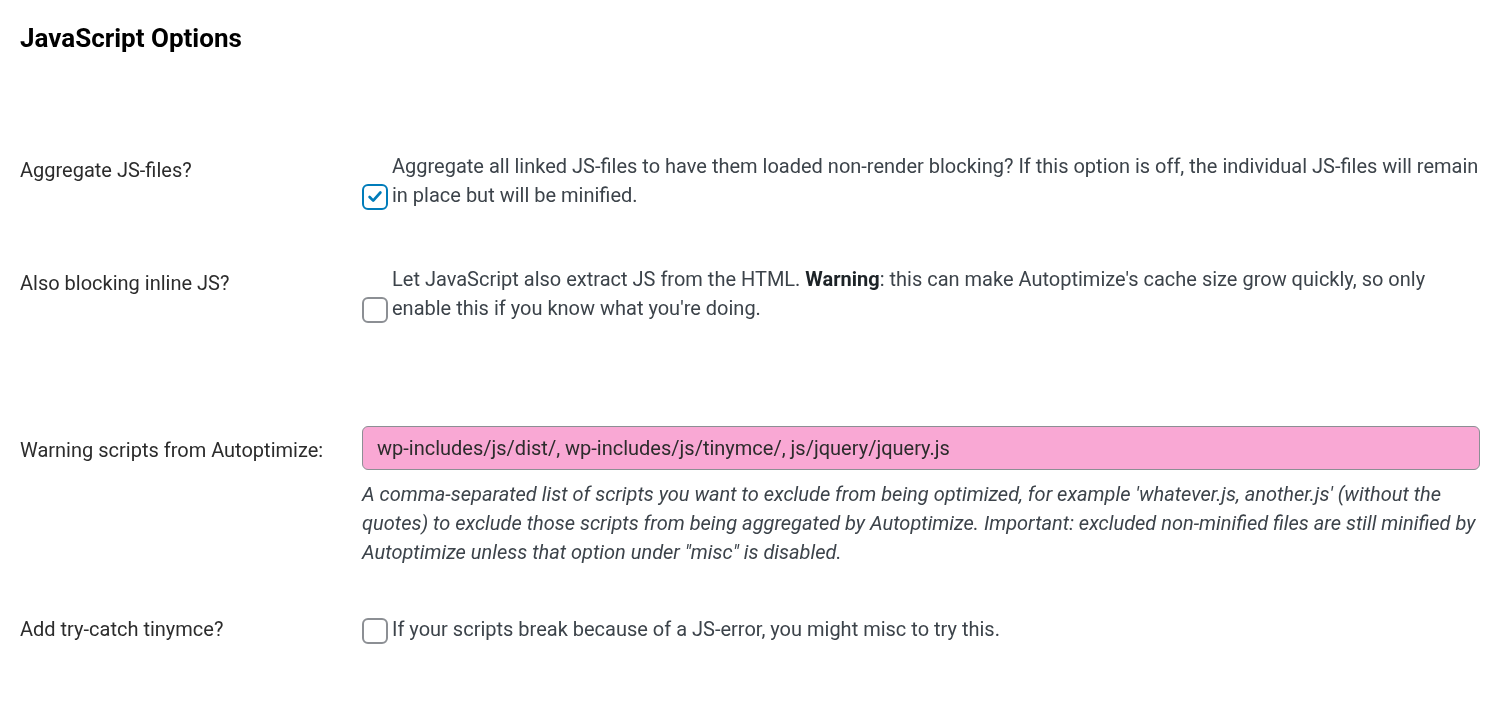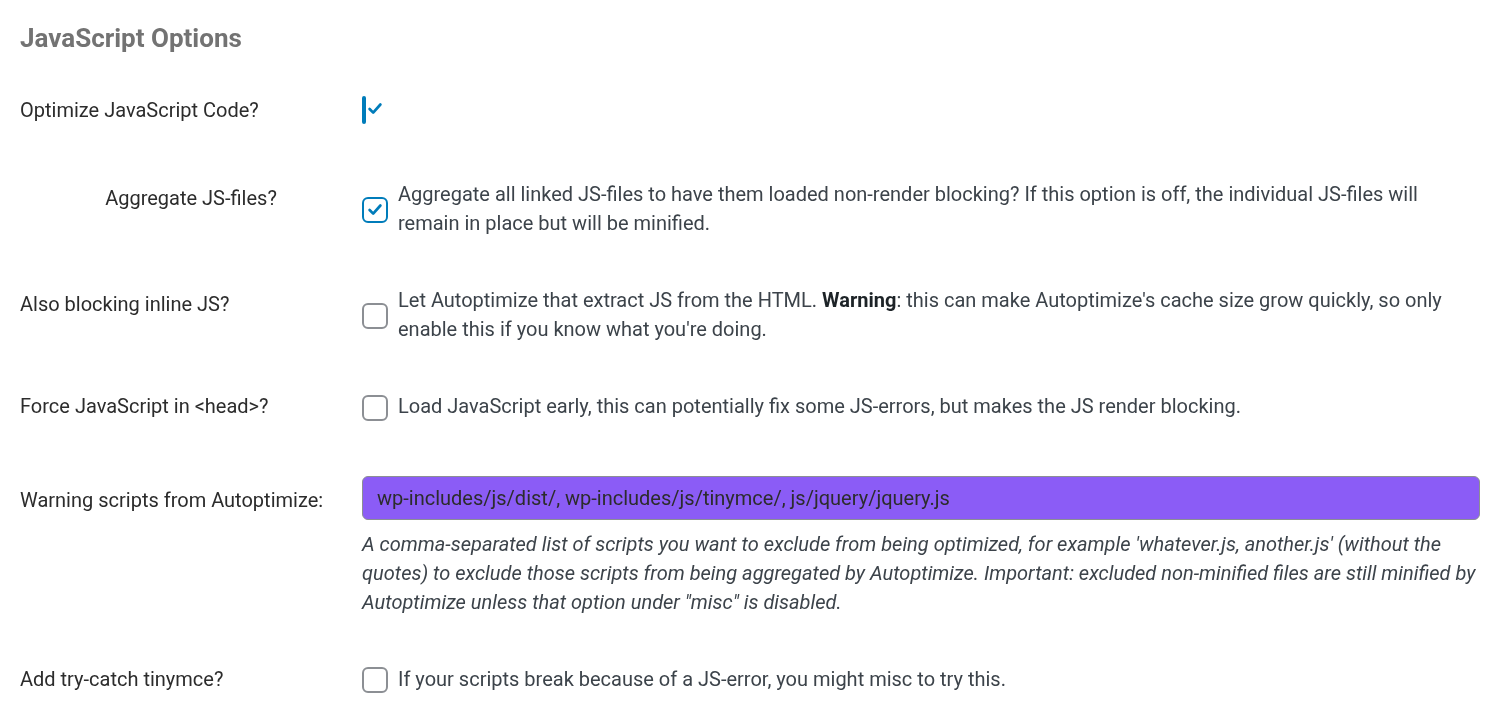--- a/index.html
+++ b/index.html
@@ -11,21 +11,21 @@
       font-family: -apple-system, BlinkMacSystemFont, "Segoe UI", Roboto, Helvetica, Arial, sans-serif;
       background: #ffffff;
       color: #2c2c2c;
       padding: 20px;
       font-size: 20px;
       line-height: 1.4;
     }
     .section-title {
       font-size: 26px;
       font-weight: 700;
-      color: #737373;
+      color: #000000;
       margin-bottom: 40px;
     }
     .options-table {
       width: 100%;
       border-collapse: collapse;
     }
     .options-table td {
       vertical-align: top;
       padding: 0;
     }
@@ -43,22 +43,22 @@
       color: #3c434a;
     }
     .row-spacer {
       height: 56px;
     }
     .row-spacer-sm {
       height: 48px;
     }
     .checkbox-wrap {
       display: inline-flex;
-      align-items: center;
-      gap: 10px;
+      align-items: flex-end;
+      gap: 4px;
     }
     .checkbox {
       position: relative;
       width: 26px;
       height: 26px;
       border: 2px solid #8c8f94;
       border-radius: 6px;
       background: #fff;
       flex-shrink: 0;
       margin-top: 2px;
@@ -92,57 +92,47 @@
     }
     .text-input {
       width: 100%;
       max-width: 1120px;
       border: 1px solid #8c8f94;
       border-radius: 6px;
       padding: 9px 14px;
       font-size: 20px;
       color: #2c2c2c;
       font-family: inherit;
-      background: #8b5cf6;
+      background: #f9a8d4;
       margin-bottom: 10px;
     }
     .help-text {
       color: #3c434a;
       font-size: 20px;
       line-height: 1.45;
       max-width: 1120px;
       font-style: italic;
     }
   </style>
 </head>
 <body>
 
 <h2 class="section-title">JavaScript Options</h2>
 
 <table class="options-table">
   <tbody>
 
-    <tr>
-      <td class="label-cell">Optimize JavaScript Code?</td>
-      <td class="value-cell">
-        <span class="checkbox checked">
-          <svg viewBox="0 0 20 20">
-              <path d="M4 10 L8 14 L16 5"></path>
-            </svg>
-        </span>
-      </td>
-    </tr>
 
     <tr class="row-spacer">
         <td></td>
         <td></td>
       </tr>
 
     <tr>
-      <td class="label-cell" style="padding-top:4px;text-align:center;">Aggregate JS-files?</td>
+      <td class="label-cell" style="padding-top:4px;">Aggregate JS-files?</td>
       <td class="value-cell">
         <div class="checkbox-wrap">
           <span class="checkbox checked">
             <svg viewBox="0 0 20 20">
                 <path d="M4 10 L8 14 L16 5"></path>
               </svg>
           </span>
           <span class="desc-text">Aggregate all linked JS-files to have them loaded non-render blocking? If this option is off, the individual JS-files will remain in place but will be minified.</span>
         </div>
       </td>
@@ -151,39 +141,30 @@
     <tr class="row-spacer-sm">
         <td></td>
         <td></td>
       </tr>
 
     <tr>
       <td class="label-cell" style="padding-top:4px;">Also blocking inline JS?</td>
       <td class="value-cell">
         <div class="checkbox-wrap">
           <span class="checkbox"></span>
-          <span class="desc-text"><span>Let Autoptimize that extract JS from the HTML. </span><strong>Warning</strong><span>: this can make Autoptimize's cache size grow quickly, so only enable this if you know what you're doing.</span></span>
+          <span class="desc-text"><span>Let JavaScript also extract JS from the HTML. </span><strong>Warning</strong><span>: this can make Autoptimize's cache size grow quickly, so only enable this if you know what you're doing.</span></span>
         </div>
       </td>
     </tr>
 
     <tr class="row-spacer-sm">
         <td></td>
         <td></td>
       </tr>
 
-    <tr>
-      <td class="label-cell">Force JavaScript in &lt;head&gt;?</td>
-      <td class="value-cell">
-        <div class="checkbox-wrap">
-          <span class="checkbox"></span>
-          <span class="desc-text">Load JavaScript early, this can potentially fix some JS-errors, but makes the JS render blocking.</span>
-        </div>
-      </td>
-    </tr>
 
     <tr class="row-spacer-sm">
         <td></td>
         <td></td>
       </tr>
 
     <tr>
       <td class="label-cell" style="padding-top:10px;">Warning scripts from Autoptimize:</td>
       <td class="value-cell">
         <input type="text" class="text-input" value="wp-includes/js/dist/, wp-includes/js/tinymce/, js/jquery/jquery.js" style="">

